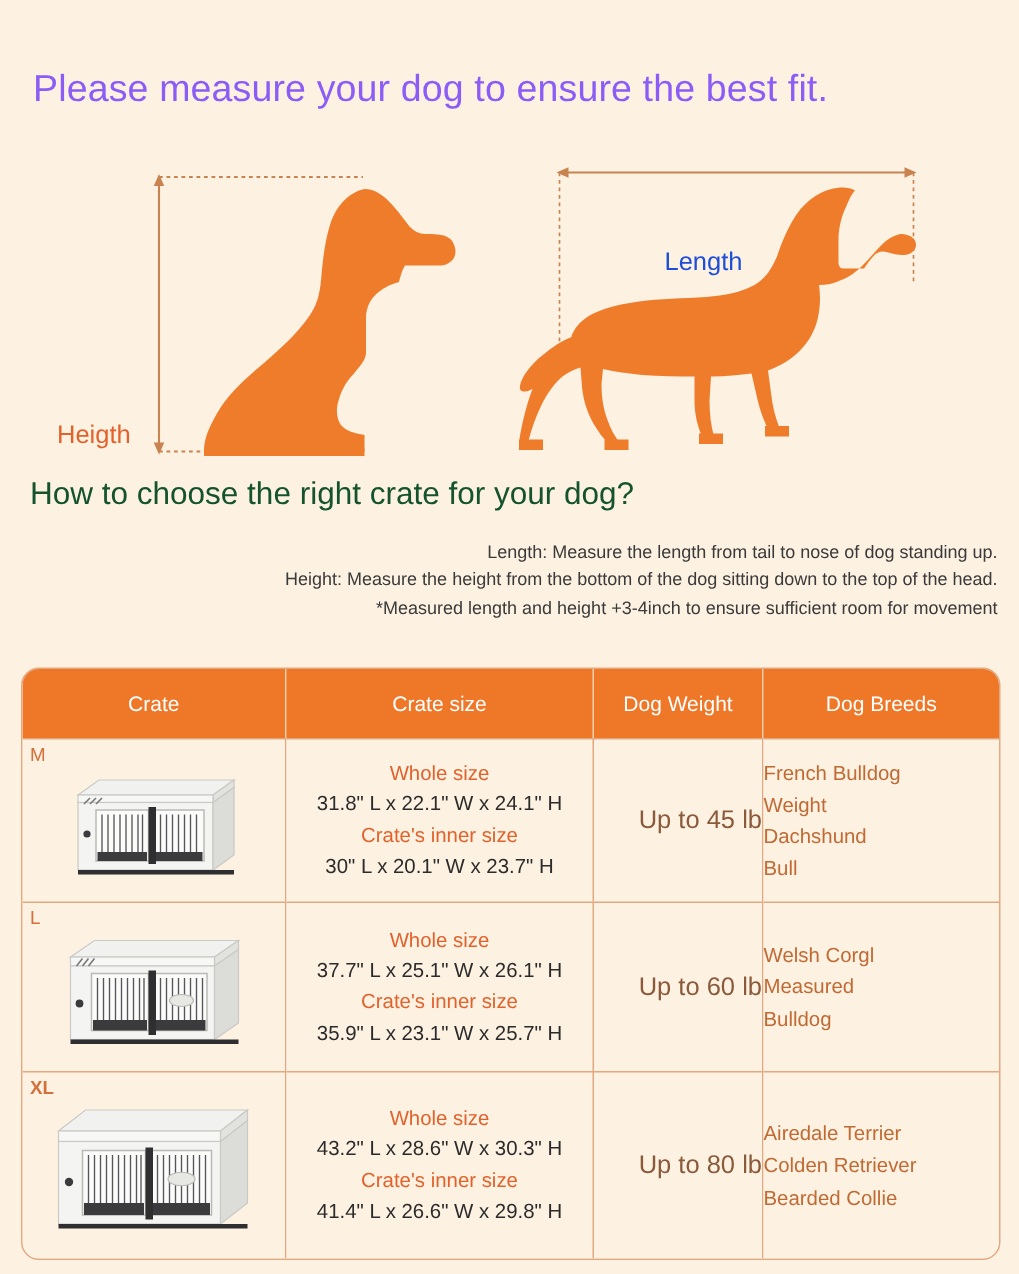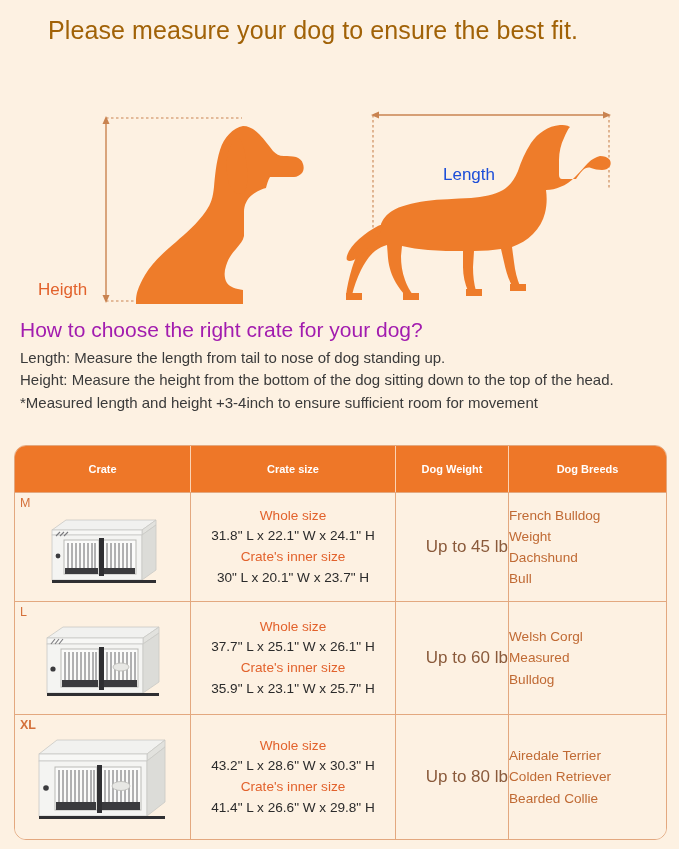--- a/index.html
+++ b/index.html
@@ -19,26 +19,25 @@
     height: 849px;
     position: relative;
     box-sizing: border-box;
     background: #fdf1e2;
   }
 
   
   .main-title {
     position: absolute;
     left: 22px;
-    top: 16px;
+    top: 45px;
     font-size: 25px;
-    color: #a16207;
+    color: #8b5cf6;
     letter-spacing: 0.1px;
     white-space: nowrap;
-    margin-left: 26px;
   }
 
   
   .illus {
     position: absolute;
     left: 0;
     top: 80px;
     width: 679px;
     height: 240px;
   }
@@ -57,53 +56,54 @@
     color: #1d4ed8;
   }
   .illus svg { position: absolute; left: 0; top: 0; }
 
   
   .howto-title {
     position: absolute;
     left: 20px;
     top: 318px;
     font-size: 21px;
-    color: #a21caf;
+    color: #14532d;
     white-space: nowrap;
   }
   .howto-body {
     position: absolute;
     left: 20px;
-    top: 348px;
+    top: 360px;
     width: 645px;
-    font-size: 15px;
+    font-size: 12px;
     color: #3a3a3a;
     line-height: 1.36;
+    text-align: right;
   }
   .howto-body p { margin: 0 0 2px 0; }
 
   
   .size-table {
     position: absolute;
     left: 14px;
     top: 445px;
     width: 651px;
     border-collapse: separate;
     border-spacing: 0;
     table-layout: fixed;
     border: 1px solid #e3a87f;
     border-radius: 12px;
     overflow: hidden;
     background: #fdf1e2;
   }
   .size-table th {
     background: #ee7728;
     color: #ffffff;
-    font-size: 11px;
-    font-weight: bold;
+    font-size: 14px;
+    font-weight: normal;
     height: 46px;
     padding: 0;
     text-align: center;
     border-right: 1px solid #fbd3b4;
     vertical-align: middle;
   }
   .size-table th:last-child { border-right: none; }
 
   .size-table td {
     border-top: 1px solid #e3a87f;

